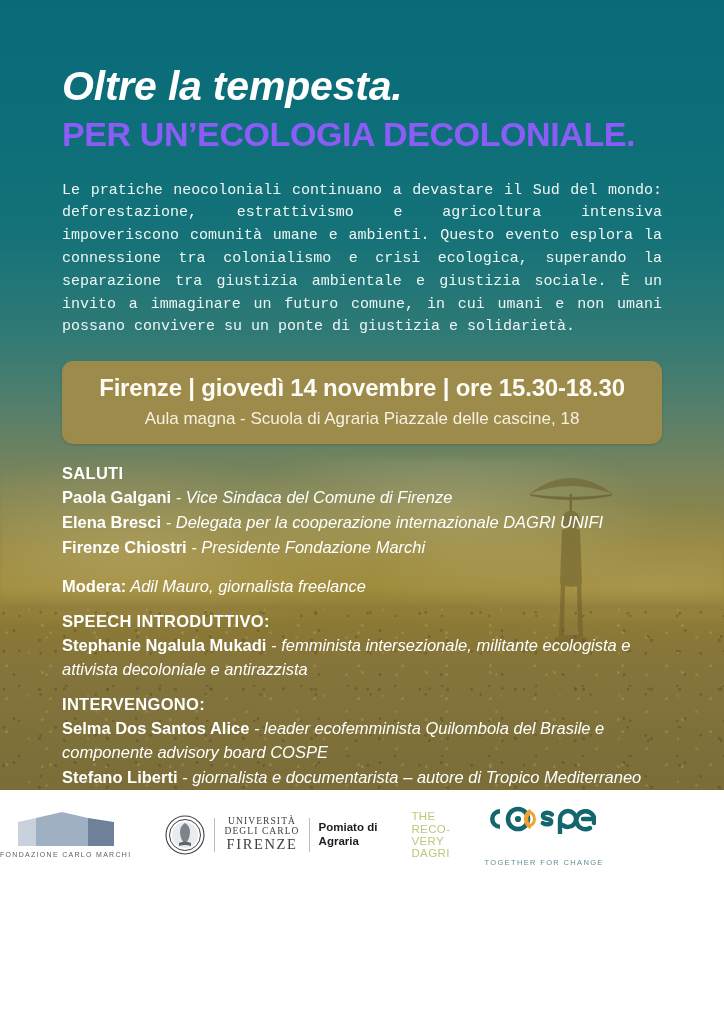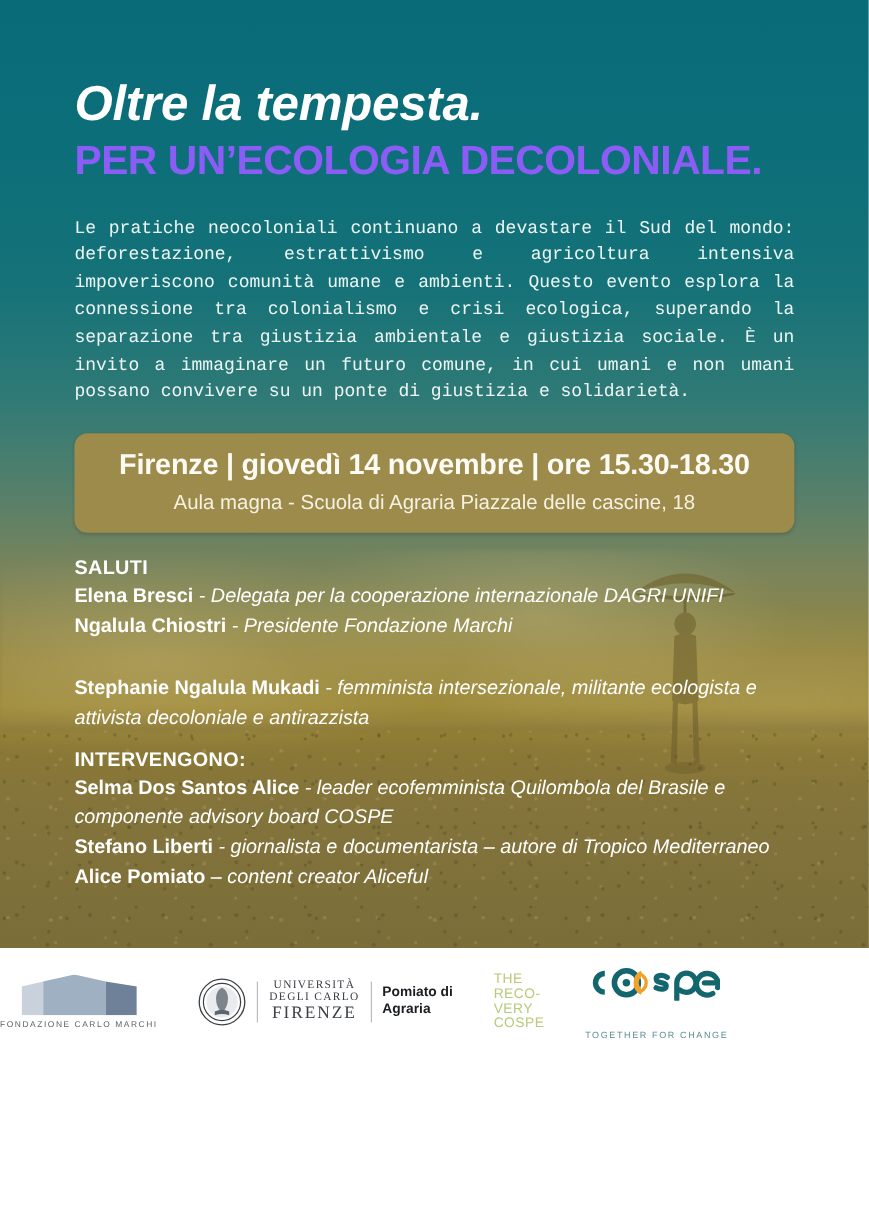--- a/index.html
+++ b/index.html
@@ -158,31 +158,38 @@
 
     <div class="date-banner">
       <div class="date-main">Firenze | giovedì 14 novembre | ore 15.30-18.30</div>
       <div class="date-sub">Aula magna - Scuola di Agraria Piazzale delle cascine, 18</div>
     </div>
 
     <div class="program">
 
       <div class="sec-head">SALUTI</div>
       <div class="entry">
+        <span class="nm">Paola Galgani</span><span class="rl"> - Vice Sindaca del Comune di Firenze</span>
+      </div>
+      <div class="entry">
         <span class="nm">Elena Bresci</span><span class="rl"> - Delegata per la cooperazione internazionale DAGRI UNIFI</span>
       </div>
       <div class="entry">
-        <span class="nm">Ngalula Chiostri</span><span class="rl"> - Presidente Fondazione Marchi</span>
+        <span class="nm">Firenze Chiostri</span><span class="rl"> - Presidente Fondazione Marchi</span>
       </div>
 
       <div class="gap"></div>
 
+      <div class="entry">
+        <span class="nm">Modera:</span><span class="rl"> Adil Mauro, giornalista freelance</span>
+      </div>
 
       <div class="gap"></div>
 
+      <div class="sec-head">SPEECH INTRODUTTIVO:</div>
       <div class="entry">
         <span class="nm">Stephanie Ngalula Mukadi</span><span class="rl"> - femminista intersezionale, militante ecologista e attivista decoloniale e antirazzista</span>
       </div>
 
       <div class="gap"></div>
 
       <div class="sec-head">INTERVENGONO:</div>
       <div class="entry">
         <span class="nm">Selma Dos Santos Alice</span><span class="rl"> - leader ecofemminista Quilombola del Brasile e componente advisory board COSPE</span>
       </div>
@@ -225,21 +232,21 @@
       <div class="agraria">
         <div>Pomiato di</div>
         <div>Agraria</div>
       </div>
     </div>
 
     <div class="logo">
       <div class="trp" style="white-space:pre-line">THE
 RECO-
 VERY
-COSPE</div>
+DAGRI</div>
     </div>
 
     <div class="logo cospe">
       <svg width="112" height="30" viewBox="0 0 112 30">
         <path d="M16 5 a10 10 0 1 0 0 20 l0-4.5 a5.5 5.5 0 1 1 0-11 z" fill="#13666e"></path>
         <circle cx="34" cy="15" r="10" fill="none" stroke="#13666e" stroke-width="4.6"></circle>
         <circle cx="34" cy="15" r="3.1" fill="#13666e"></circle>
         <path d="M47 7 a9 9 0 0 1 0 16 l0-3.6 a5.6 5.6 0 0 0 0-8.8 z" fill="#f0a22a"></path>
         <path d="M47 7 a9 9 0 0 0 0 16" fill="none" stroke="#f0a22a" stroke-width="4.4"></path>
         <path d="M68 10.5 a8 8 0 0 0-8-1 a2.6 2.6 0 0 0 .6 4.6 l5 1.4 a2.4 2.4 0 0 1-.4 4.6 a9 9 0 0 1-6.4-1" fill="none" stroke="#13666e" stroke-width="4.4" stroke-linecap="round"></path>

